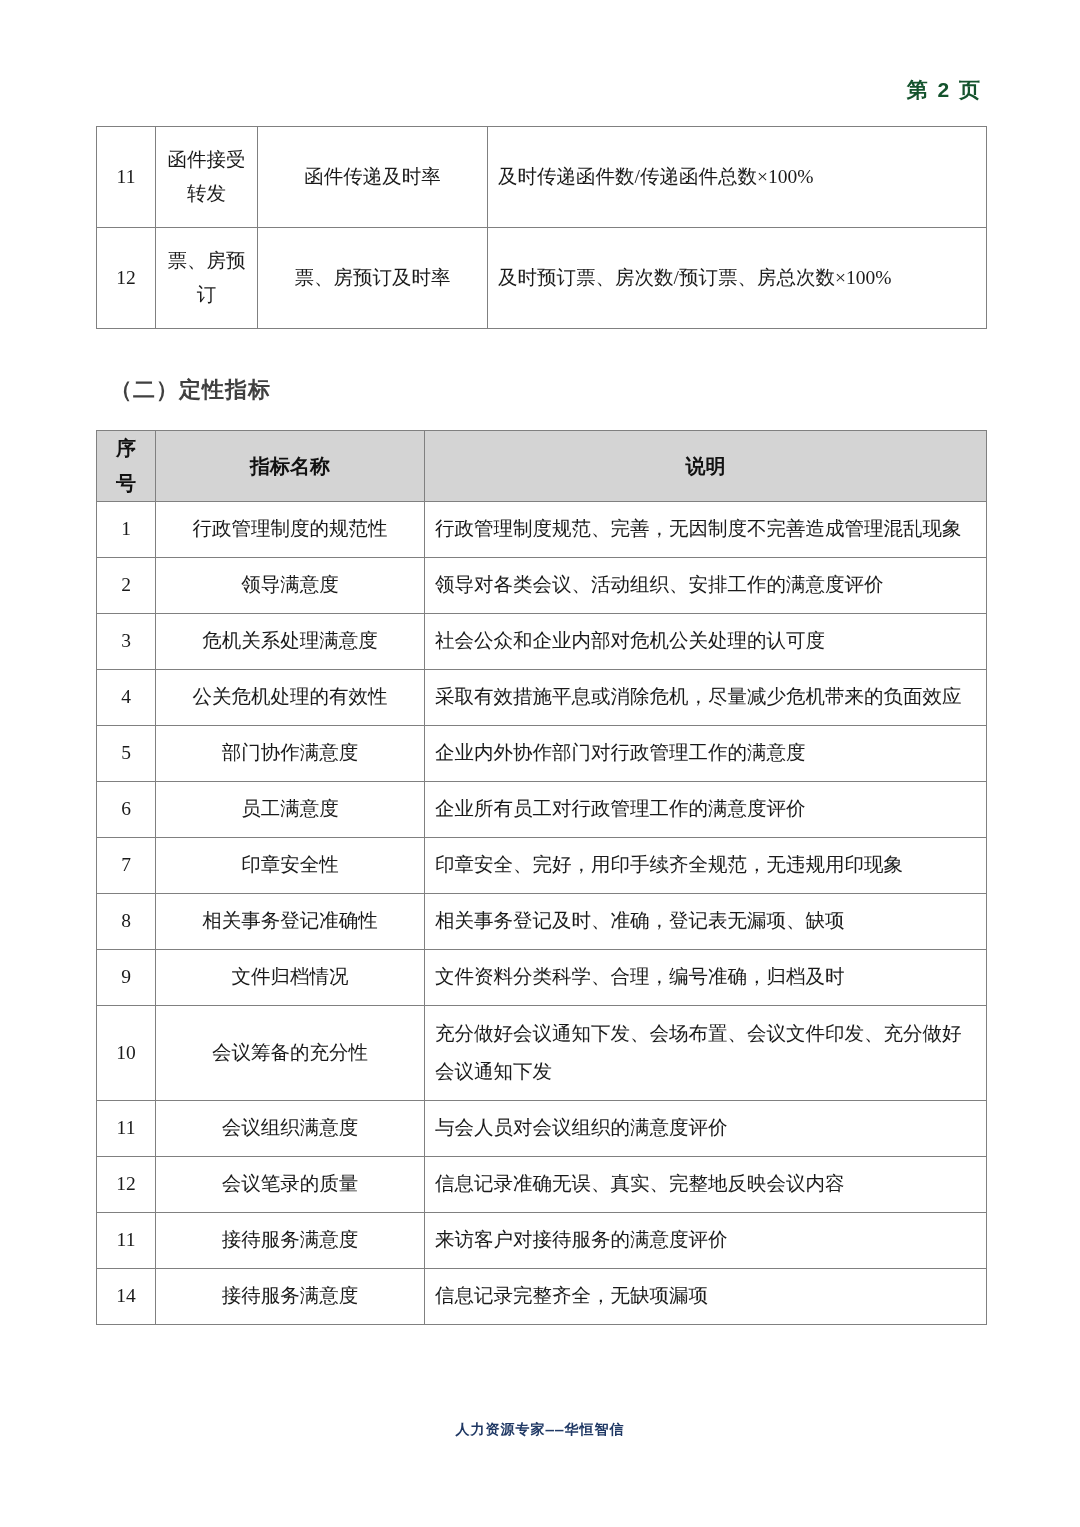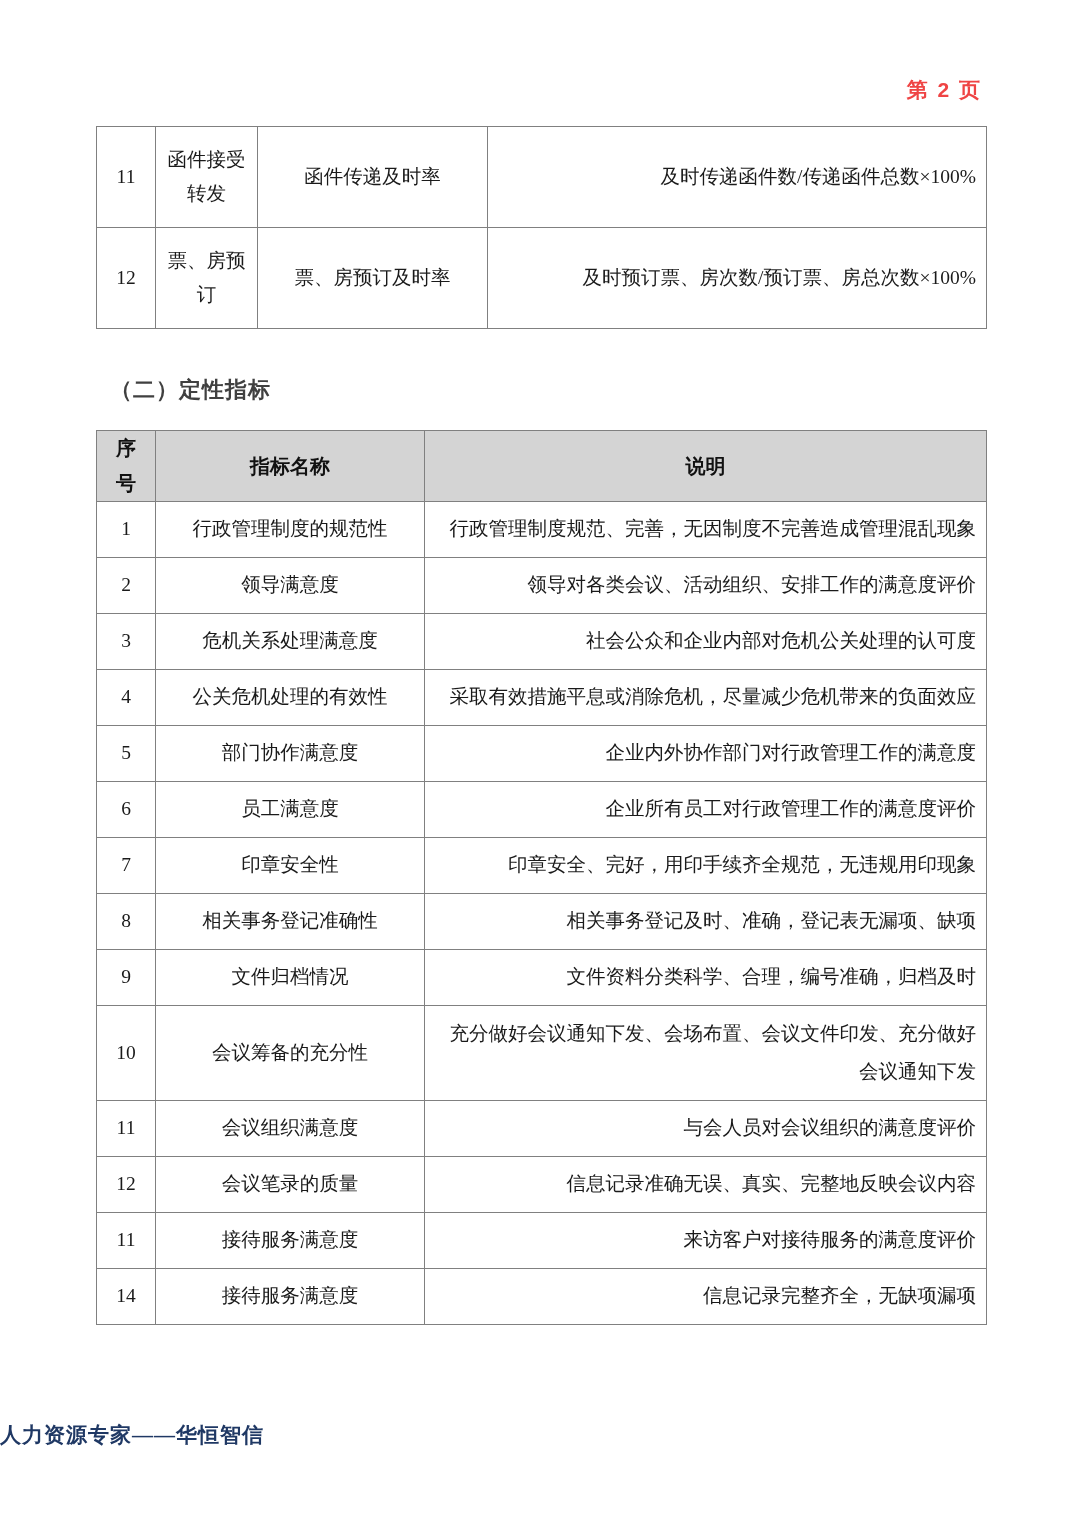--- a/index.html
+++ b/index.html
@@ -24,21 +24,21 @@
 
   
   .page-header {
     position: absolute;
     top: 76px;
     right: 98px;
     font-family: "Liberation Sans", "DejaVu Sans", sans-serif;
     font-weight: bold;
     font-size: 21px;
     letter-spacing: 2px;
-    color: #ef4444;
+    color: #14532d;
     white-space: nowrap;
   }
 
   
   table.doc-table {
     position: absolute;
     border-collapse: collapse;
     table-layout: fixed;
     background: #ffffff;
   }
@@ -46,21 +46,21 @@
     border: 1px solid #808080;
     padding: 0 10px;
     font-size: 19.5px;
     line-height: 1.75;
     font-weight: normal;
     vertical-align: middle;
     color: #1a1a1a;
   }
   .c-num { text-align: center; }
   .c-center { text-align: center; }
-  .c-left { text-align: right; padding-left: 14px; }
+  .c-left { text-align: left; padding-left: 14px; }
 
   
   #table-quantitative {
     left: 96px;
     top: 126px;
     width: 890px;
   }
   #table-quantitative td { height: 100px; }
 
   
@@ -101,24 +101,24 @@
   #table-qualitative tbody tr.tall td.c-left {
     line-height: 1.95;
   }
 
   
   .page-footer {
     position: absolute;
     left: 0;
     right: 0;
     top: 1421px;
-    text-align: left;
-    font-family: Liberation Serif, serif;
-    font-weight: bold;
-    font-size: 21px;
+    text-align: center;
+    font-family: Liberation Mono, monospace;
+    font-weight: bold;
+    font-size: 14px;
     letter-spacing: 1px;
     color: #1f3864;
   }
 </style>
 </head>
 <body>
 
 <div class="page">
 
   <div class="page-header">第 2 页</div>

